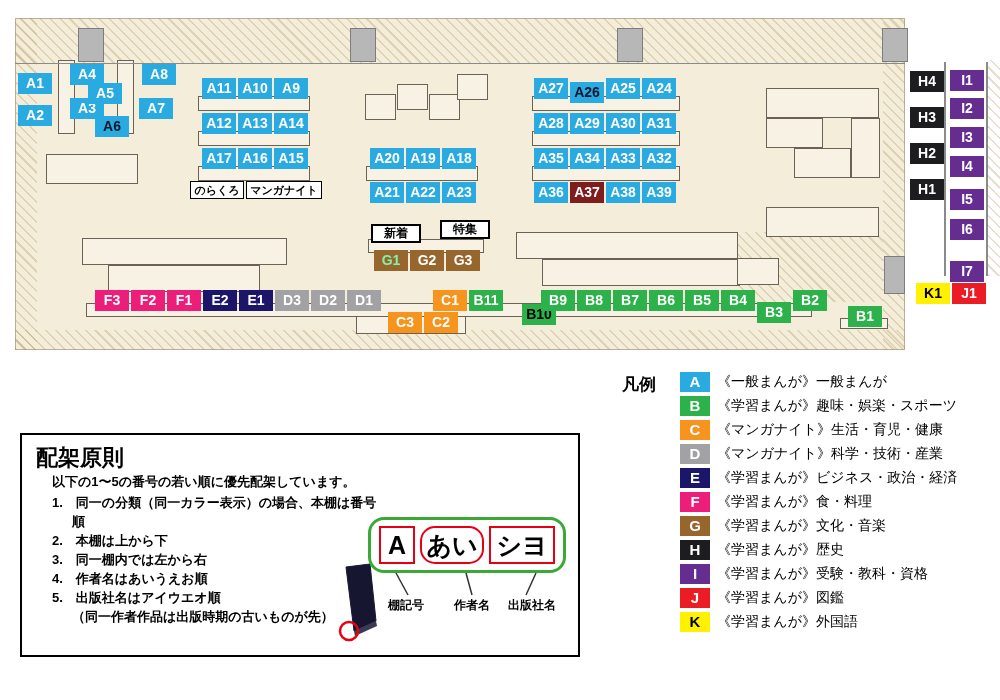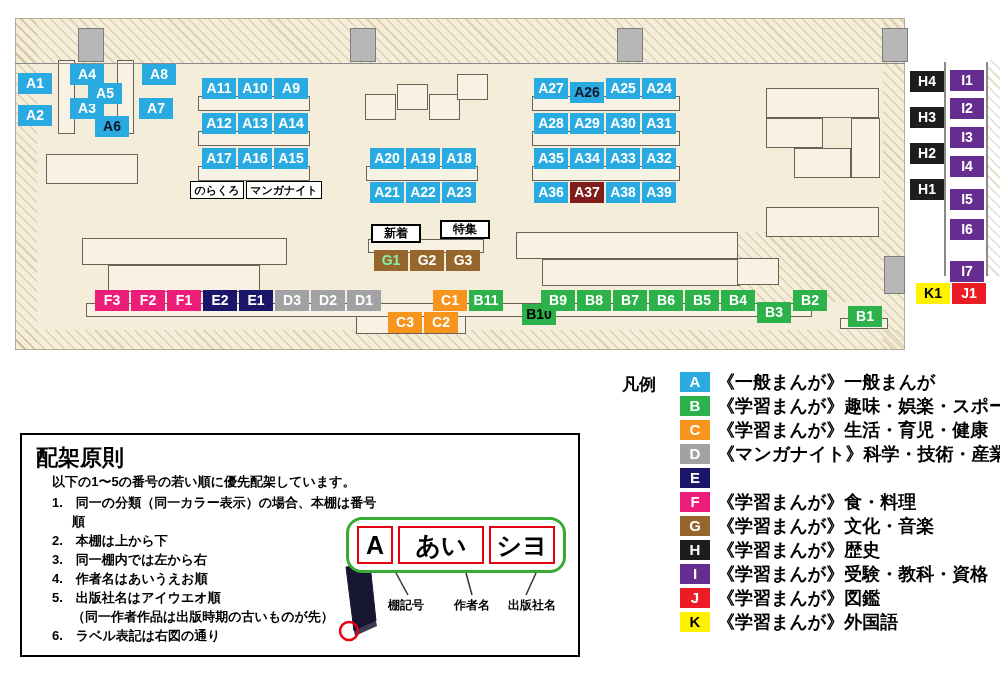--- a/index.html
+++ b/index.html
@@ -47,34 +47,34 @@
     white-space:pre-line; padding-left:20px; text-indent:-20px;
   }
   .sample-box {
     position:absolute; right:12px; top:82px; display:flex; gap:5px;
     padding:6px 8px; border:3px solid #3aaa35; border-radius:16px; background:#fff;
   }
   .sample-box .cell {
     border:2px solid #e60012; background:#fff; color:#000;
     font-size:25px; font-weight:bold; line-height:34px; height:38px; text-align:center;
   }
-  .cell-code { width:36px; } .cell-author { width:86px; } .cell-pub { width:66px; }
+  .cell-code { width:36px; } .cell-author { width:64px;border-radius:15px; } .cell-pub { width:66px; }
   .spine-caption { position:absolute; top:162px; font-size:12px; font-weight:bold; }
   .book-svg { position:absolute; left:310px; top:128px; }
   .lines-svg { position:absolute; left:336px; top:137px; }
   
   .legend { position:absolute; left:622px; top:372px; display:flex; gap:12px; }
   .legend .l-title { width:46px; font-size:17px; font-weight:bold; padding-top:1px; }
   .legend .l-rows { display:flex; flex-direction:column; gap:4px; }
   .legend .l-row { display:flex; align-items:center; gap:7px; height:20px; }
   .legend .l-swatch {
     width:30px; height:20px; line-height:20px; text-align:center;
     font-weight:bold; font-size:15px; flex:0 0 auto;
   }
-  .legend .l-text { font-size:18px; font-weight:bold; white-space:nowrap; }
+  .legend .l-text { font-size:14px; font-weight:normal; white-space:nowrap; }
 </style>
 </head>
 <body>
 
 <div class="map-layer">
   <div class="floor"></div>
 
 <div class="hatch" style="left: 15px; top: 18px; width: 890px; height: 46px;"></div>
     <div class="hatch" style="left: 15px; top: 18px; width: 22px; height: 332px;"></div>
     <div class="hatch" style="left: 15px; top: 330px; width: 890px; height: 20px;"></div>
@@ -203,21 +203,20 @@
 <div class="principles">
   <div class="p-title">配架原則</div>
   <div class="p-intro">以下の1〜5の番号の若い順に優先配架しています。</div>
   <ul>
       <li>1.　同一の分類（同一カラー表示）の場合、本棚は番号順</li>
       <li>2.　本棚は上から下</li>
       <li>3.　同一棚内では左から右</li>
       <li>4.　作者名はあいうえお順</li>
       <li>5.　出版社名はアイウエオ順
 （同一作者作品は出版時期の古いものが先）</li>
-      <li>6.　ラベル表記は右図の通り</li>
     </ul>
 
   <svg class="book-svg" width="52" height="82" viewBox="0 0 52 82">
     <path d="M14 4 L38 1 L44 58 L22 68 Z" fill="#161631" stroke="#161631"></path>
     <path d="M22 68 L44 58 L45 63 L23 73 Z" fill="#3a3a55"></path>
     <circle cx="17" cy="68" r="9" fill="none" stroke="#e60012" stroke-width="2.5"></circle>
   </svg>
 
   <div class="sample-box">
     <div class="cell cell-code">A</div>
@@ -241,28 +240,29 @@
       <div class="l-row">
         <div class="l-swatch" style="background: rgb(41, 171, 226); color: rgb(255, 255, 255);">A</div>
         <div class="l-text">《一般まんが》一般まんが</div>
       </div>
       <div class="l-row">
         <div class="l-swatch" style="background: rgb(45, 178, 75); color: rgb(255, 255, 255);">B</div>
         <div class="l-text">《学習まんが》趣味・娯楽・スポーツ</div>
       </div>
       <div class="l-row">
         <div class="l-swatch" style="background: rgb(247, 148, 30); color: rgb(255, 255, 255);">C</div>
-        <div class="l-text">《学習まんが》生活・育児・健康</div>
+        <div class="l-text">《マンガナイト》生活・育児・健康</div>
       </div>
       <div class="l-row">
         <div class="l-swatch" style="background: rgb(162, 162, 164); color: rgb(255, 255, 255);">D</div>
         <div class="l-text">《マンガナイト》科学・技術・産業</div>
       </div>
       <div class="l-row">
         <div class="l-swatch" style="background: rgb(28, 22, 107); color: rgb(255, 255, 255);">E</div>
+        <div class="l-text">《学習まんが》ビジネス・政治・経済</div>
       </div>
       <div class="l-row">
         <div class="l-swatch" style="background: rgb(237, 30, 121); color: rgb(255, 255, 255);">F</div>
         <div class="l-text">《学習まんが》食・料理</div>
       </div>
       <div class="l-row">
         <div class="l-swatch" style="background: rgb(150, 102, 45); color: rgb(255, 255, 255);">G</div>
         <div class="l-text">《学習まんが》文化・音楽</div>
       </div>
       <div class="l-row">

